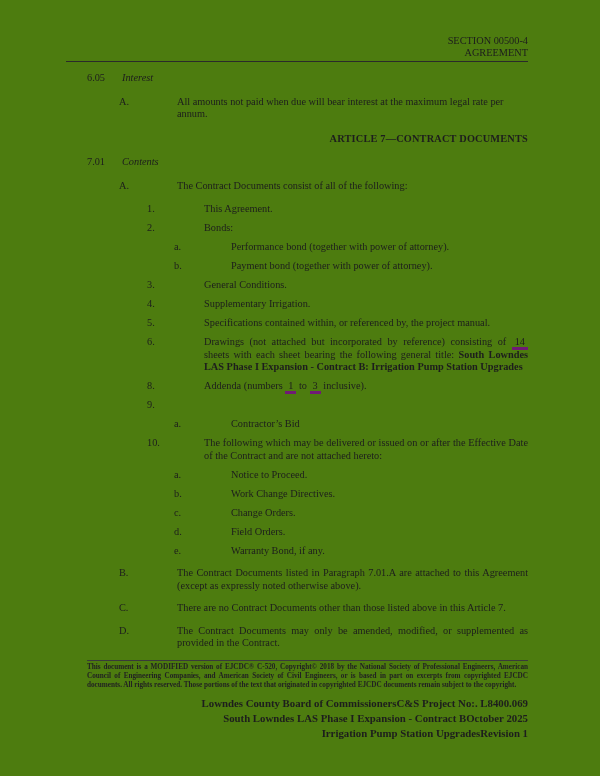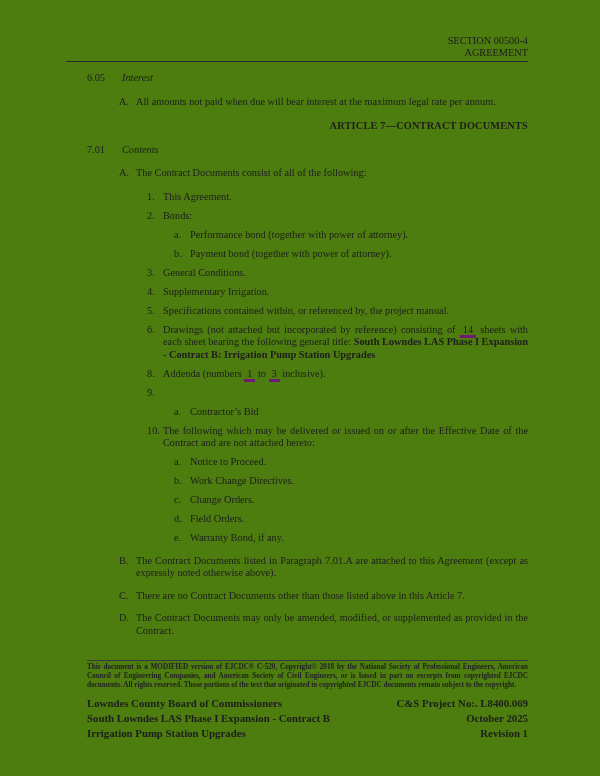--- a/index.html
+++ b/index.html
@@ -27,36 +27,36 @@
   .sec-title { font-style:italic; }
   .art-head { font-weight:bold; margin-top:12px; letter-spacing:0.2px;text-align:right; }
   
   .row { display:flex; }
   .mt-item { margin-top:6.5px; }
   .mt-para { margin-top:11px; }
   .mt-bcd  { margin-top:10px; }
   .mkA { flex:none; width:17px; margin-left:32px; }
   .mk1 { flex:none; width:16px; margin-left:60px; }
   .mkS { flex:none; width:16px; margin-left:87px; }
-  .txt { flex:1; }
+  .txt { flex:1;margin-left:41px; }
   .just { text-align:justify; }
   .blank-num {
     border-bottom:3px solid #701a75;
     padding:0 3px;
   }
   .bold { font-weight:bold; }
   
   .footer { position:absolute; left:87px; right:72px; top:660px;font-weight:bold; }
   .foot-rule { border:0; border-top:1px solid #3a3a3a; margin:0 0 2px 0; }
   .fine-print {
     font-size:7.2px; line-height:9.2px;
     text-align:justify; color:#222;
   }
   .foot-info { margin-top:5px; font-size:10.8px; line-height:15px; }
-  .foot-row { display:flex; justify-content:space-between; }
+  .foot-row { display:flex; justify-content:flex-end; }
 </style>
 </head>
 <body>
 
 <div class="page">
 
   <div class="hdr">
     <div>SECTION 00500-4</div>
     <div>AGREEMENT</div>
   </div>

